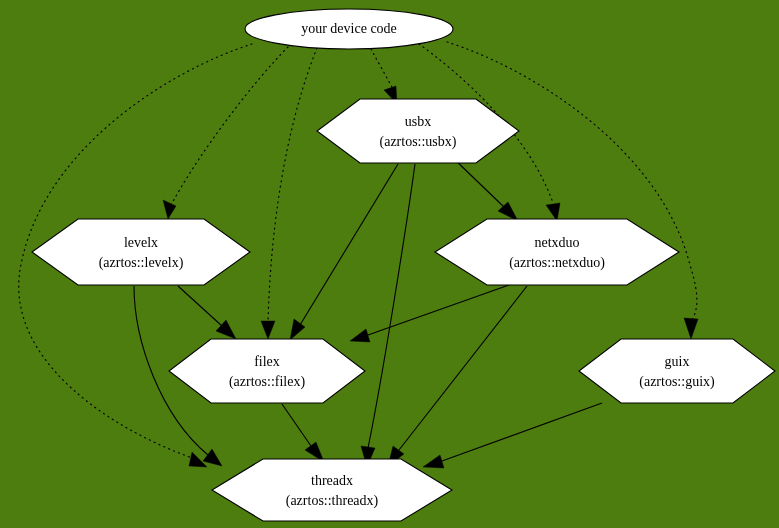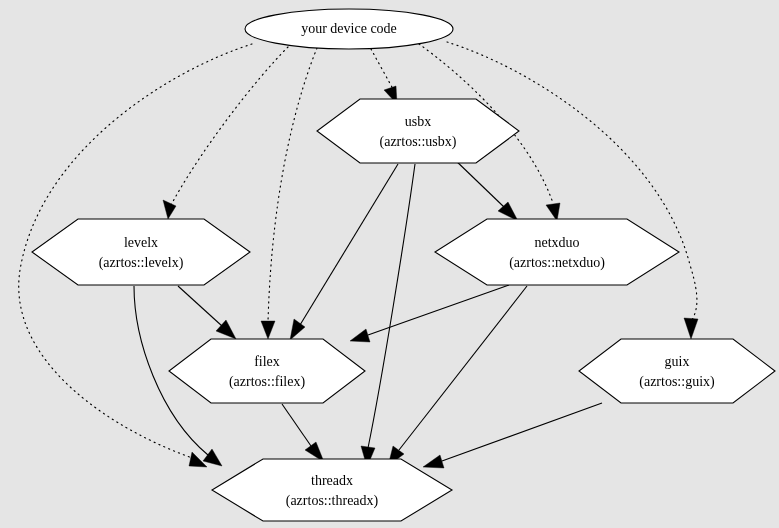--- a/index.html
+++ b/index.html
@@ -4,21 +4,21 @@
 <style>
   html, body {
     margin: 0;
     padding: 0;
     background: #ffffff;
   }
   #canvas {
     position: relative;
     width: 779px;
     height: 528px;
-    background: #e5e5e5;
+    background: #4d7c0f;
     overflow: hidden;
     font-family: "Liberation Serif", "DejaVu Serif", serif;
   }
   svg#graph {
     display: block;
     width: 779px;
     height: 528px;
   }
   .node-shape {
     fill: #ffffff;

